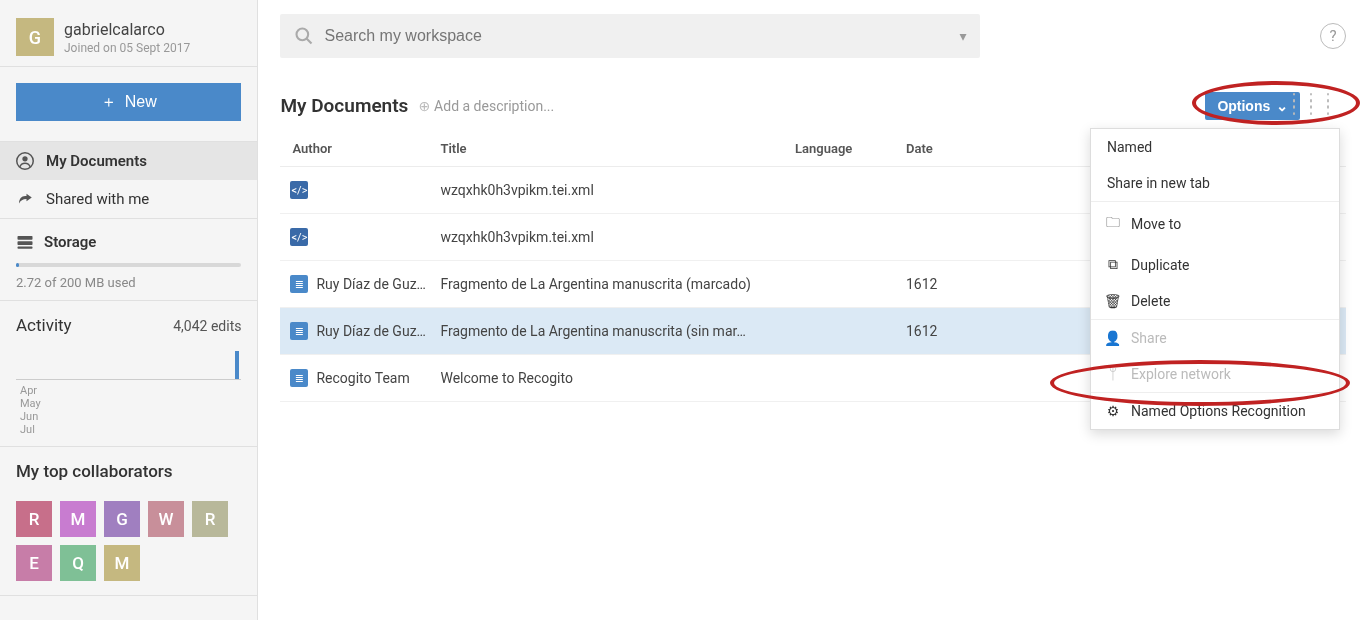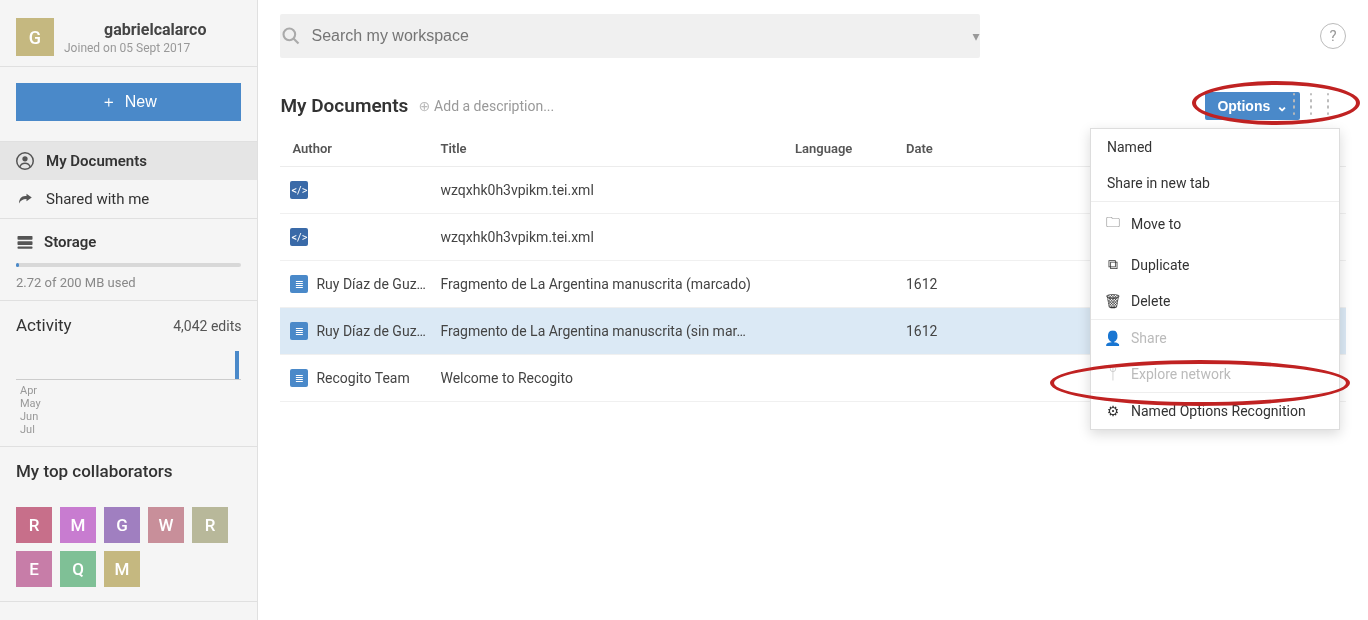--- a/index.html
+++ b/index.html
@@ -32,21 +32,21 @@
   background: #c5b880;
   color: #fff;
   display: flex;
   align-items: center;
   justify-content: center;
   font-size: 18px;
   font-weight: 500;
   margin-right: 10px;
 }
 .profile-info { display: flex; flex-direction: column; }
-.profile-name { color: #444; font-size: 16px; font-weight: 700; margin-left: 40px; }
+.profile-name { color: #444; font-size: 16px; font-weight: 400; }
 .profile-joined { color: #999; font-size: 12px; margin-top: 2px; }
 
 .new-btn-wrap { padding: 16px 16px 20px 16px; border-bottom: 1px solid #e0e0e0; }
 .new-btn {
   width: 100%;
   height: 38px;
   background: #4a89c9;
   color: #fff;
   border: none;
   font-size: 16px;
@@ -79,42 +79,42 @@
 
 .activity-section { padding: 14px 16px 10px 16px; border-bottom: 1px solid #e0e0e0; }
 .activity-head { display: flex; justify-content: space-between; align-items: baseline; }
 .activity-title { font-size: 17px; font-weight: 400; color: #333;}
 .activity-count { font-size: 14px; color: #555; }
 .activity-chart { position: relative; height: 35px; margin-top: 10px; border-bottom: 1px solid #ccc; }
 .activity-bar { position: absolute; bottom: 0; width: 4px; background: #4a89c9; }
 .activity-months { display: flex; justify-content: space-between; padding: 4px 4px 0 4px; color: #999; font-size: 11px; flex-direction: column;}
 
 .collab-section { padding: 14px 16px; border-bottom: 1px solid #e0e0e0;}
-.collab-title { font-size: 17px; font-weight: 500; color: #333; margin-bottom: 26px; }
+.collab-title { font-size: 17px; font-weight: 500; color: #333; margin-bottom: 20px; }
 .collab-grid { display: flex; flex-wrap: wrap; gap: 8px; }
 .collab-badge {
   width: 36px; height: 36px;
   display: flex; align-items: center; justify-content: center;
   color: #fff; font-size: 17px; font-weight: 500;
 }
 
 .main {
   flex: 1;
   position: relative;
   padding: 14px 22px 0 22px;
 }
 .top-row { display: flex; align-items: center; gap: 16px; }
 .search-wrap {
   flex: 1;
   max-width: 700px;
   background: #f0f0f0;
   height: 44px;
   display: flex;
   align-items: center;
-  padding: 0 1px;
+  padding: 0 14px;
   border-radius: 2px;
 }
 .search-icon { color: #aaa; margin-right: 10px; }
 .search-input {
   flex: 1;
   border: none;
   background: transparent;
   font-size: 16px;
   color: #777;
   outline: none;

